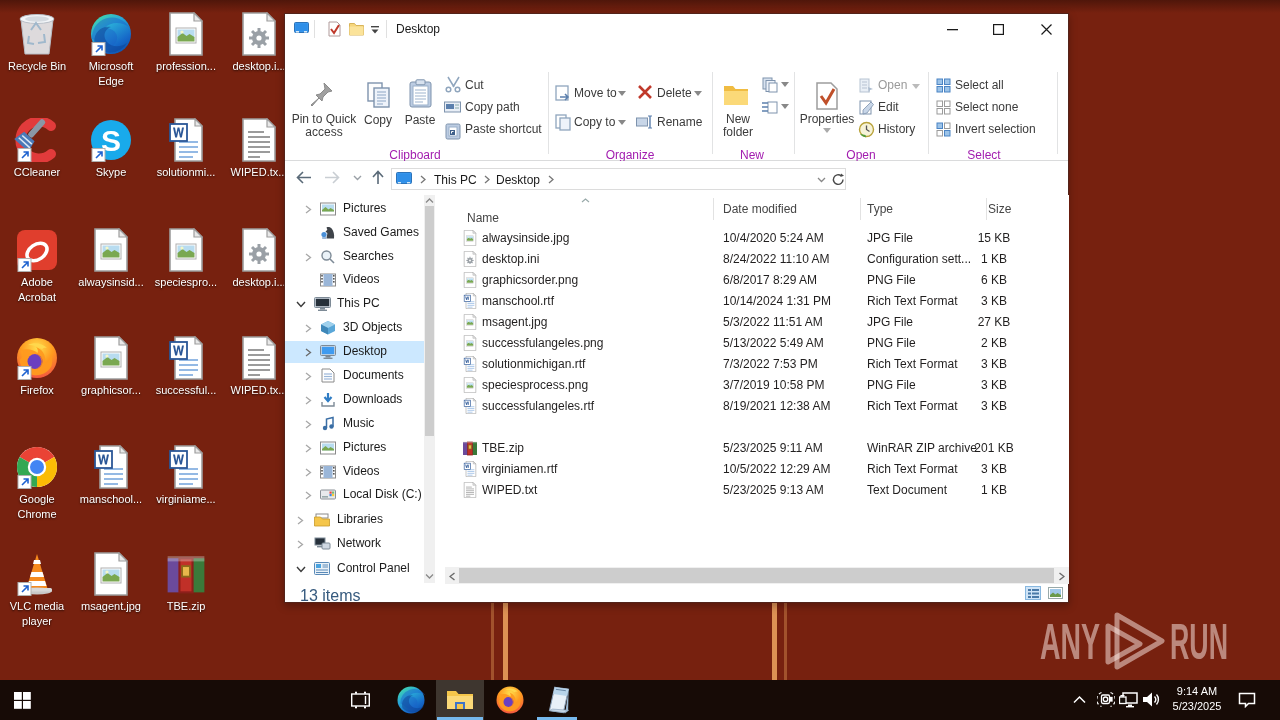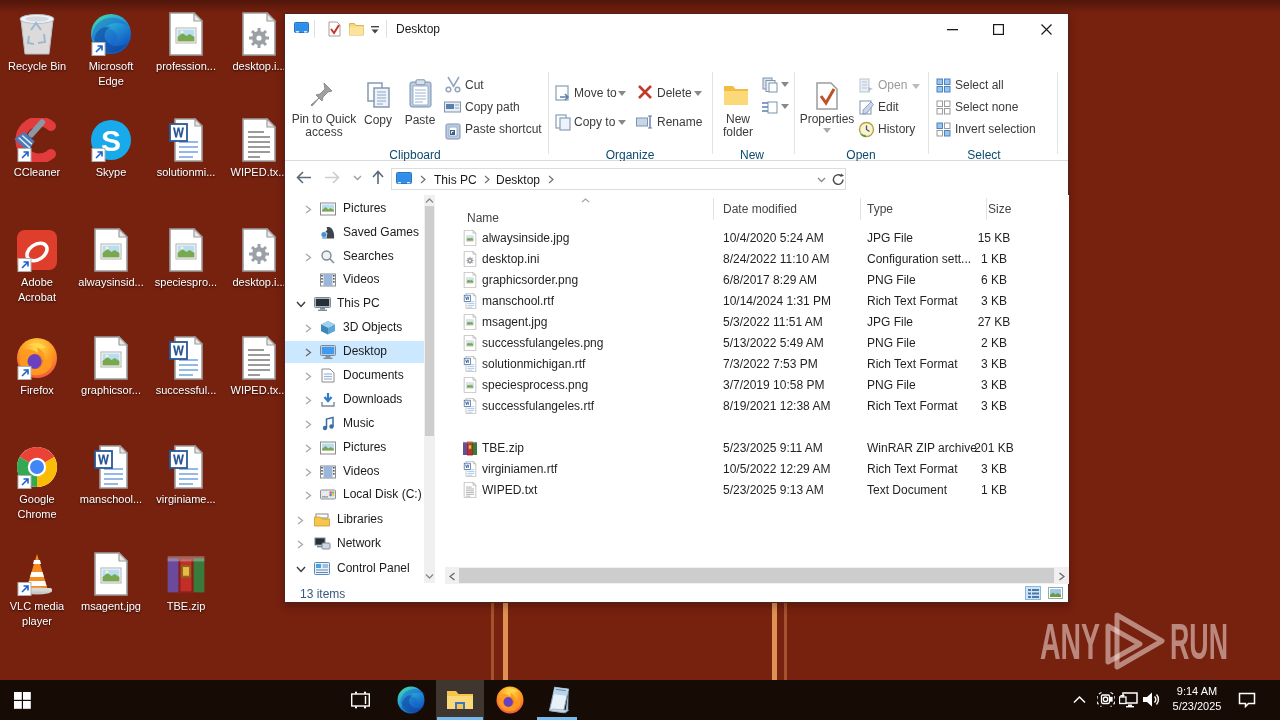--- a/index.html
+++ b/index.html
@@ -23,21 +23,21 @@
 #win { left:284px; top:13px; width:785px; height:590px; background:#fff; border:1px solid #53231a; box-shadow:0 3px 8px rgba(0,0,0,0.28); }
 #titlebar { left:0; top:0; width:100%; height:31px; background:#fff; }
 #tabrow { left:0; top:31px; width:100%; height:23px; background:#f6f7f8; border-bottom:1px solid #f0f0f0;}
 .tab { position:absolute; top:0; height:23px; font-size:12px; color:#222; text-align:center; line-height:23px; }
 #tab-file { left:0; width:52px; background:#1267b4; color:#fff; }
 #tab-home { left:52px; width:56px; background:#fff; border:1px solid #e3e3e3; border-bottom:none; }
 #ribbon { left:0; top:54px; width:100%; height:93px; background:#fff; border-bottom:1px solid #dadbdc; }
 .rsep { position:absolute; top:4px; height:82px; width:1px; background:#e2e3e4; }
 .rlabel { position:absolute; font-size:12px; color:#3b3b3b; white-space:nowrap; }
 .rgray { color:#9a9a9a; }
-.glabel { position:absolute; top:80px; font-size:12px; color:#0c4a6e; text-align:center; }
+.glabel { position:absolute; top:80px; font-size:12px; color:#a21caf; text-align:center; }
 #addrrow { left:0; top:147px; width:100%; height:34px; background:#fff; }
 .abox { position:absolute; top:7px; height:22px; background:#fff; border:1px solid #dcdcdc; font-size:12px; color:#1a1a1a; }
 
 #navpane { left:0; top:181px; width:150px; height:388px; background:#fff; overflow:hidden; }
 .nrow { position:absolute; height:22px; font-size:12px; color:#1a1a1a; white-space:nowrap; }
 #filepane { left:150px; top:181px; width:634px; height:372px; background:#fff; }
 .hdr { position:absolute; top:0; font-size:12px; color:#454545; }
 .frow { position:absolute; left:0; width:634px; height:21px; font-size:12px; color:#211f1f; white-space:nowrap; }
 .frow .fi { position:absolute; left:27px; top:2px; width:16px; height:16px; }
 .frow span { position:absolute; top:3px; }
@@ -912,21 +912,21 @@
   <div class="abs" id="hscroll">
     <svg class="abs" style="left:4px;top:5px" width="7" height="9">
         <path d="M5.5 1 L1 4.5 L5.5 8" stroke="#6a6a6a" stroke-width="1.4" fill="none"></path>
       </svg>
     <div class="abs" style="left:14px;top:1px;width:595px;height:15px;background:#cdcdcd"></div>
     <svg class="abs" style="left:613px;top:5px" width="7" height="9">
         <path d="M1.5 1 L6 4.5 L1.5 8" stroke="#6a6a6a" stroke-width="1.4" fill="none"></path>
       </svg>
   </div>
   <div class="abs" id="statusbar">
-    <div class="abs" style="left:15px;top:3px;font-size:12px;color:#365a7e">13 items</div>
+    <div class="abs" style="left:15px;top:3px;font-size:16px;color:#365a7e">13 items</div>
     <div class="abs" style="left:740px;top:2px;width:16px;height:14px;background:#cfe4f7;border:1px solid #88b8e0"></div>
     <svg class="abs" style="left:743px;top:5px" width="11" height="9">
         <g fill="#4a7aa8">
           <rect x="0" y="0" width="3" height="2"></rect>
           <rect x="4" y="0" width="7" height="2"></rect>
           <rect x="0" y="3.5" width="3" height="2"></rect>
           <rect x="4" y="3.5" width="7" height="2"></rect>
           <rect x="0" y="7" width="3" height="2"></rect>
           <rect x="4" y="7" width="7" height="2"></rect>
         </g>

